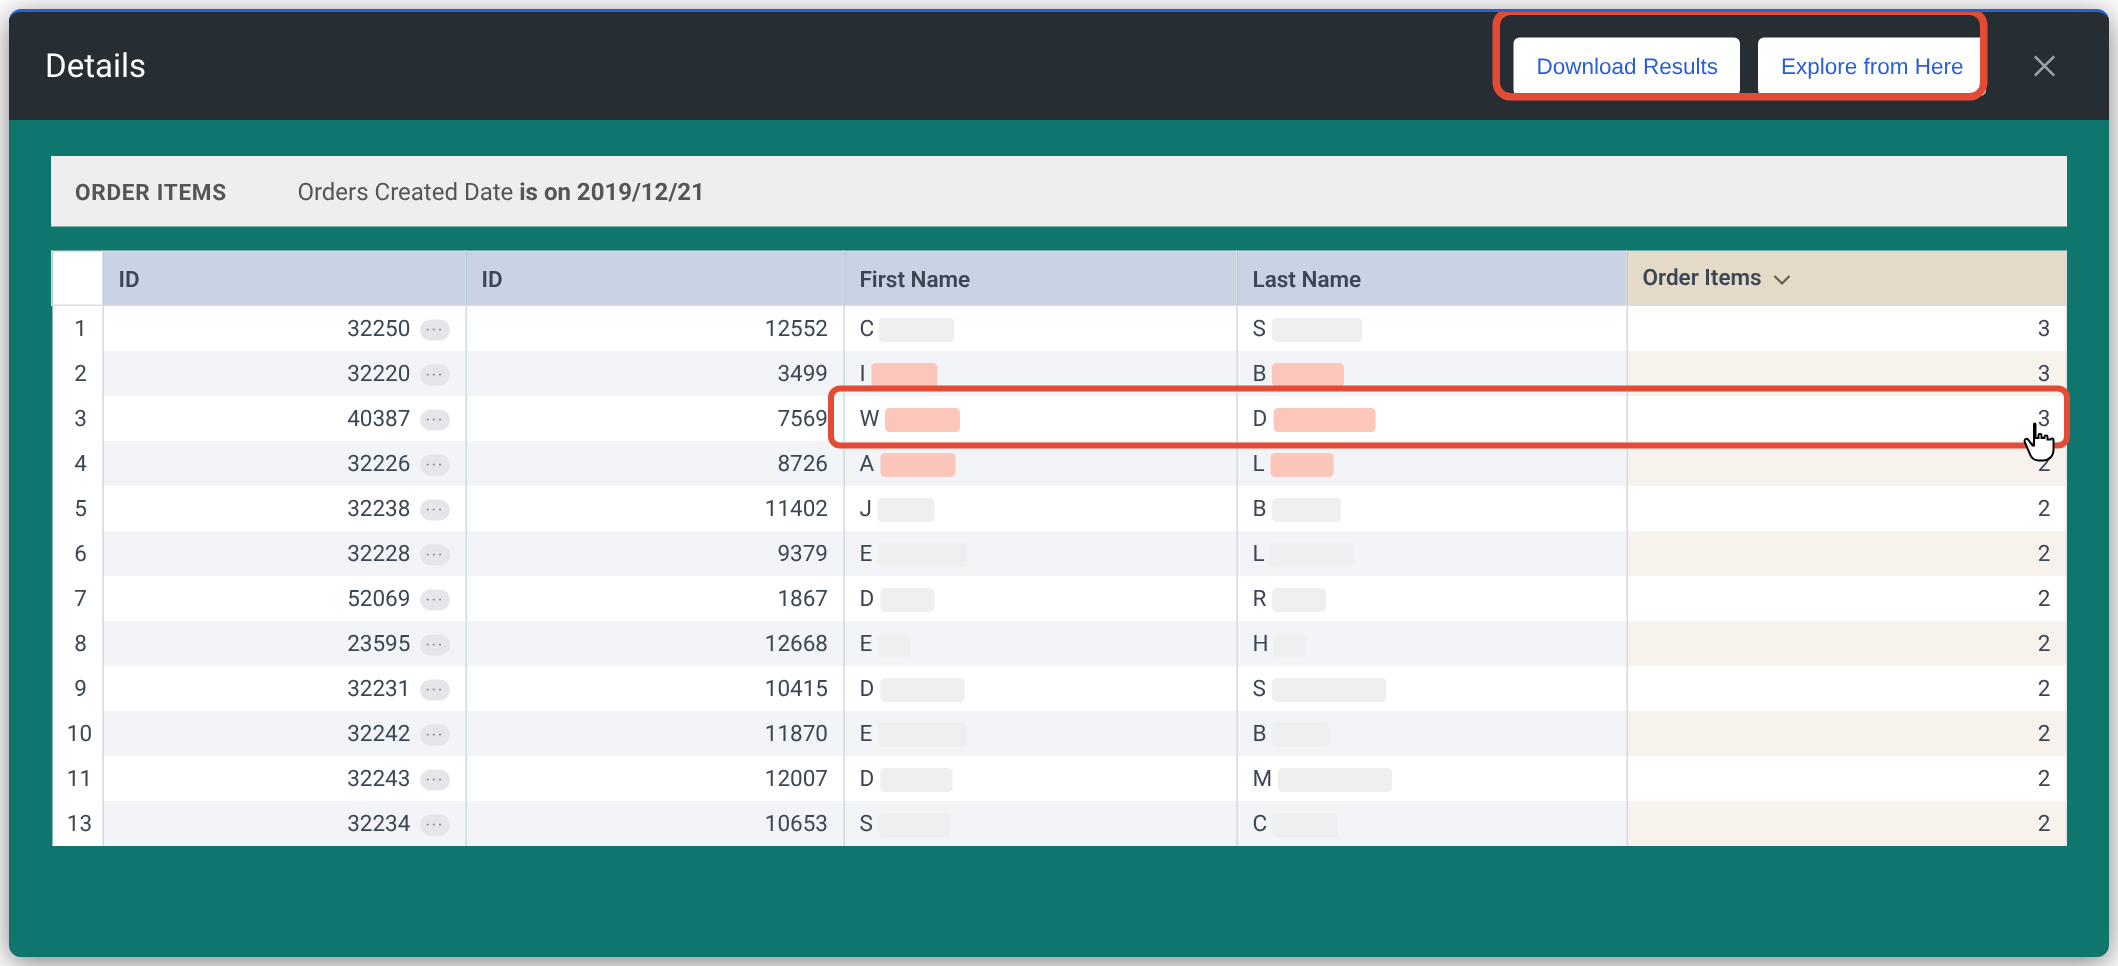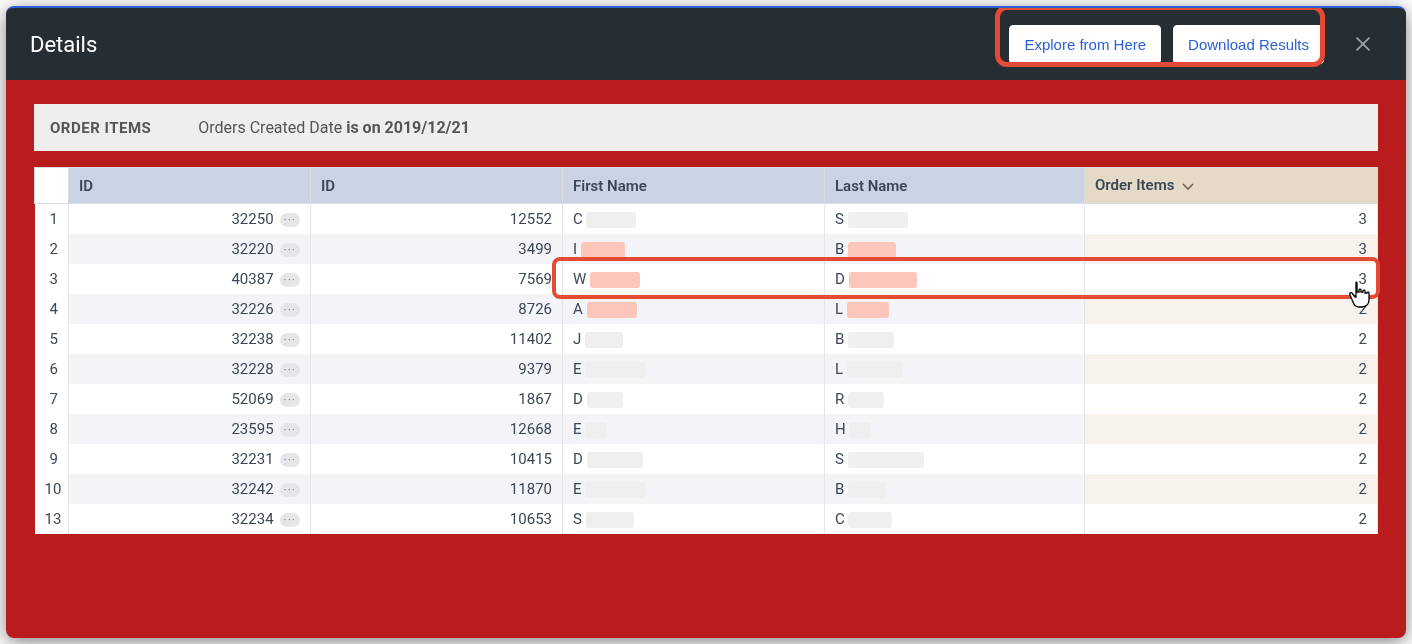--- a/index.html
+++ b/index.html
@@ -12,21 +12,21 @@
       background: #fff;
       width: 1412px;
       height: 644px;
       overflow: hidden;
     }
     .modal-container {
       position: relative;
       width: 1400px;
       height: 632px;
       margin: 6px;
-      background: #b91c1c;
+      background: #0f766e;
       border-radius: 8px;
       box-shadow: 0 4px 20px rgba(0,0,0,0.5);
       overflow: hidden;
       border-top: 2px solid #2a5fd8;
     }
     .modal-header {
       display: flex;
       align-items: center;
       justify-content: space-between;
       background: #262d33;
@@ -190,22 +190,22 @@
   </style>
 </head>
 <body>
 
 <div class="modal-container">
 
   <div class="modal-header">
     <div class="modal-title">Details</div>
     <div class="header-actions">
       <div class="highlight-box-header" style="left:-14px; top:-20px; width:330px; height:62px;"></div>
+      <button class="btn">Download Results</button>
       <button class="btn">Explore from Here</button>
-      <button class="btn">Download Results</button>
       <button class="close-btn">
         <svg viewBox="0 0 24 24" fill="none">
           <path d="M5 5 L19 19 M19 5 L5 19"></path>
         </svg>
       </button>
     </div>
   </div>
 
   <div class="modal-body">
     <div class="info-bar">
@@ -318,20 +318,28 @@
             </tr>
             <tr>
               <td class="row-num">10</td>
               <td class="cell-blue cell-right"><span>32242</span><span class="pill">···</span></td>
               <td class="cell-blue cell-right">11870</td>
               <td class="cell-blue"><span>E </span><span class="redacted red-grey" style="width: 60px;"></span></td>
               <td class="cell-blue"><span>B </span><span class="redacted red-grey" style="width: 38px;"></span></td>
               <td class="cell-beige cell-right">2</td>
             </tr>
             <tr>
+              <td class="row-num">11</td>
+              <td class="cell-blue cell-right"><span>32243</span><span class="pill">···</span></td>
+              <td class="cell-blue cell-right">12007</td>
+              <td class="cell-blue"><span>D </span><span class="redacted red-grey" style="width: 48px;"></span></td>
+              <td class="cell-blue"><span>M </span><span class="redacted red-grey" style="width: 76px;"></span></td>
+              <td class="cell-beige cell-right">2</td>
+            </tr>
+            <tr>
               <td class="row-num">13</td>
               <td class="cell-blue cell-right"><span>32234</span><span class="pill">···</span></td>
               <td class="cell-blue cell-right">10653</td>
               <td class="cell-blue"><span>S </span><span class="redacted red-grey" style="width: 48px;"></span></td>
               <td class="cell-blue"><span>C </span><span class="redacted red-grey" style="width: 44px;"></span></td>
               <td class="cell-beige cell-right">2</td>
             </tr>
           </tbody>
       </table>
 

